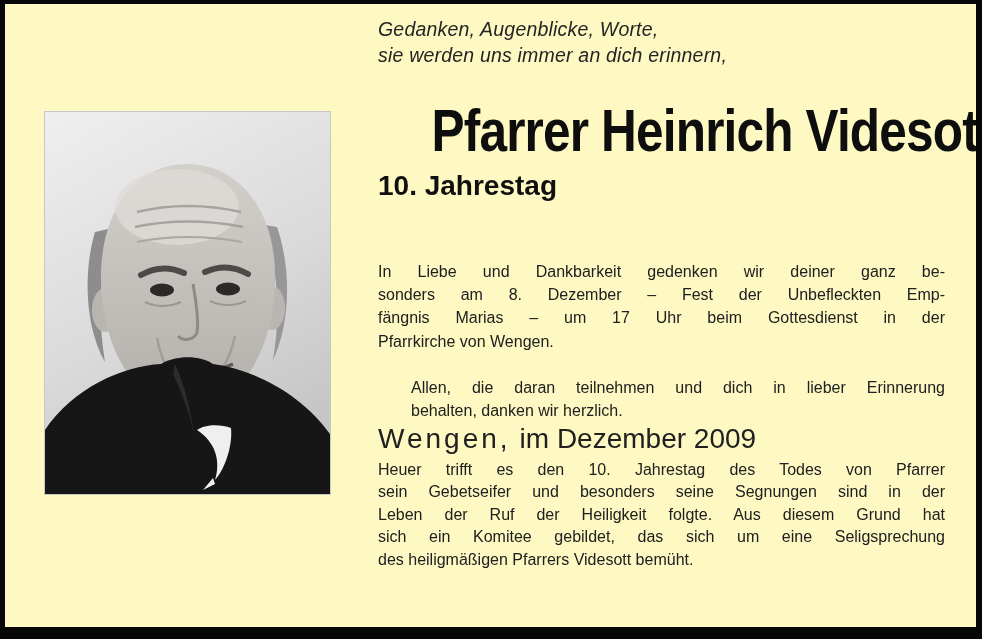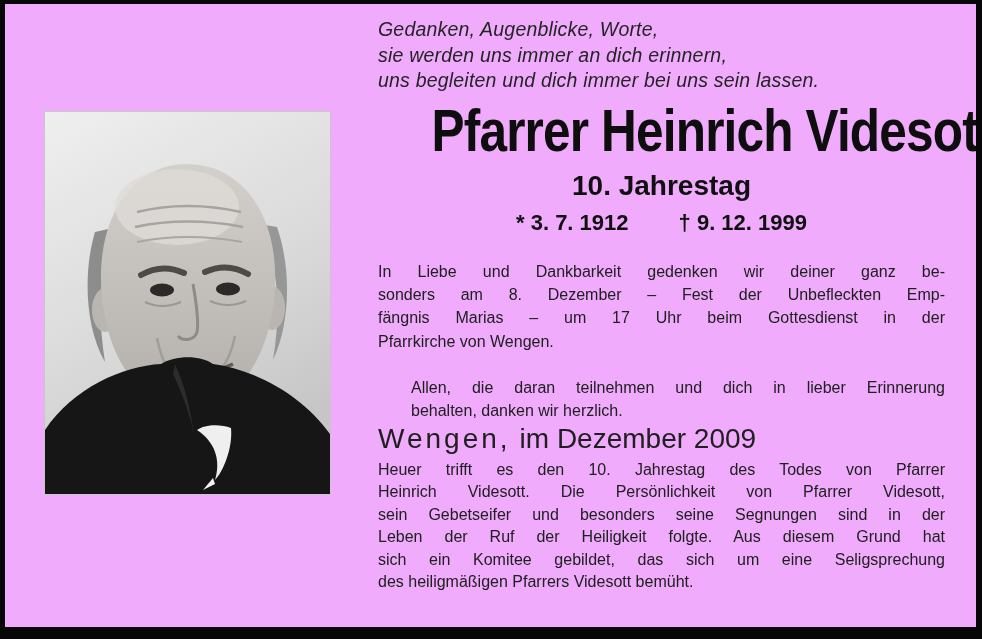--- a/index.html
+++ b/index.html
@@ -1,21 +1,21 @@
 <!DOCTYPE html>
 <html><head>
 <meta charset="utf-8">
 <style>
   html, body { margin: 0; padding: 0; background: #444; }
   .page {
     position: relative;
     width: 982px;
     height: 639px;
     box-sizing: border-box;
-    background: #f0abfc;
+    background: #fef9c3;
     border-style: solid;
     border-color: #070707;
     border-width: 4px 6px 12px 5px;
     overflow: hidden;
     font-family: "Liberation Sans", "DejaVu Sans", sans-serif;
     color: #1d1d1d;
   }
   
   .photo {
     position: absolute;
@@ -42,21 +42,20 @@
     font-weight: 700;
     font-size: 59px;
     line-height: 62px;
     letter-spacing: -1px;
     transform: scaleX(.84);
     transform-origin: 50% 50%;
     color: #0e0e0e;
   }
   .anniversary {
     top: 166px;
-    text-align: center;
     font-weight: 700;
     font-size: 28px;
     line-height: 32px;
     color: #101010;
   }
   .dates {
     top: 206px;
     display: flex;
     justify-content: center;
     gap: 50px;
@@ -132,51 +131,45 @@
       <path d="M130,252 Q144,282 150,330 Q146,300 128,262 Z" fill="#2c2c2c"></path>
 
       <path d="M152,318 C170,330 176,348 170,368 C178,360 188,336 186,316 C176,312 160,312 152,318 Z" fill="#efefef"></path>
       <path d="M168,366 L158,378 L170,372 Z" fill="#f3f3f3"></path>
     </svg>
   </div>
 
   <div class="col epigraph">
       <div class="line">Gedanken, Augenblicke, Worte,</div>
       <div class="line">sie werden uns immer an dich erinnern,</div>
-      <div class="line">uns begleiten und dich immer bei uns sein lassen.</div>
     </div>
 
   <div class="col name-wrap">
     <span class="name">Pfarrer Heinrich Videsott</span>
   </div>
 
   <div class="col anniversary">10. Jahrestag</div>
 
-  <div class="col dates">
-    <span>* 3. 7. 1912</span>
-    <span>† 9. 12. 1999</span>
-  </div>
 
   <div class="col para p1">
       <div class="line">In Liebe und Dankbarkeit gedenken wir deiner ganz be-</div>
       <div class="line">sonders am 8. Dezember – Fest der Unbefleckten Emp-</div>
       <div class="line">fängnis Marias – um 17 Uhr beim Gottesdienst in der</div>
       <div class="line">Pfarrkirche von Wengen.</div>
     </div>
   <div class="col para p2">
       <div class="line">Allen, die daran teilnehmen und dich in lieber Erinnerung</div>
       <div class="line">behalten, danken wir herzlich.</div>
     </div>
 
   <div class="col dateline">
     <span class="place">Wengen,</span><span>im Dezember 2009</span>
   </div>
 
   <div class="col para p3">
       <div class="line">Heuer trifft es den 10. Jahrestag des Todes von Pfarrer</div>
-      <div class="line">Heinrich Videsott. Die Persönlichkeit von Pfarrer Videsott,</div>
       <div class="line">sein Gebetseifer und besonders seine Segnungen sind in der</div>
       <div class="line">Leben der Ruf der Heiligkeit folgte. Aus diesem Grund hat</div>
       <div class="line">sich ein Komitee gebildet, das sich um eine Seligsprechung</div>
       <div class="line">des heiligmäßigen Pfarrers Videsott bemüht.</div>
     </div>
 
 </div>
 
 </body></html>

